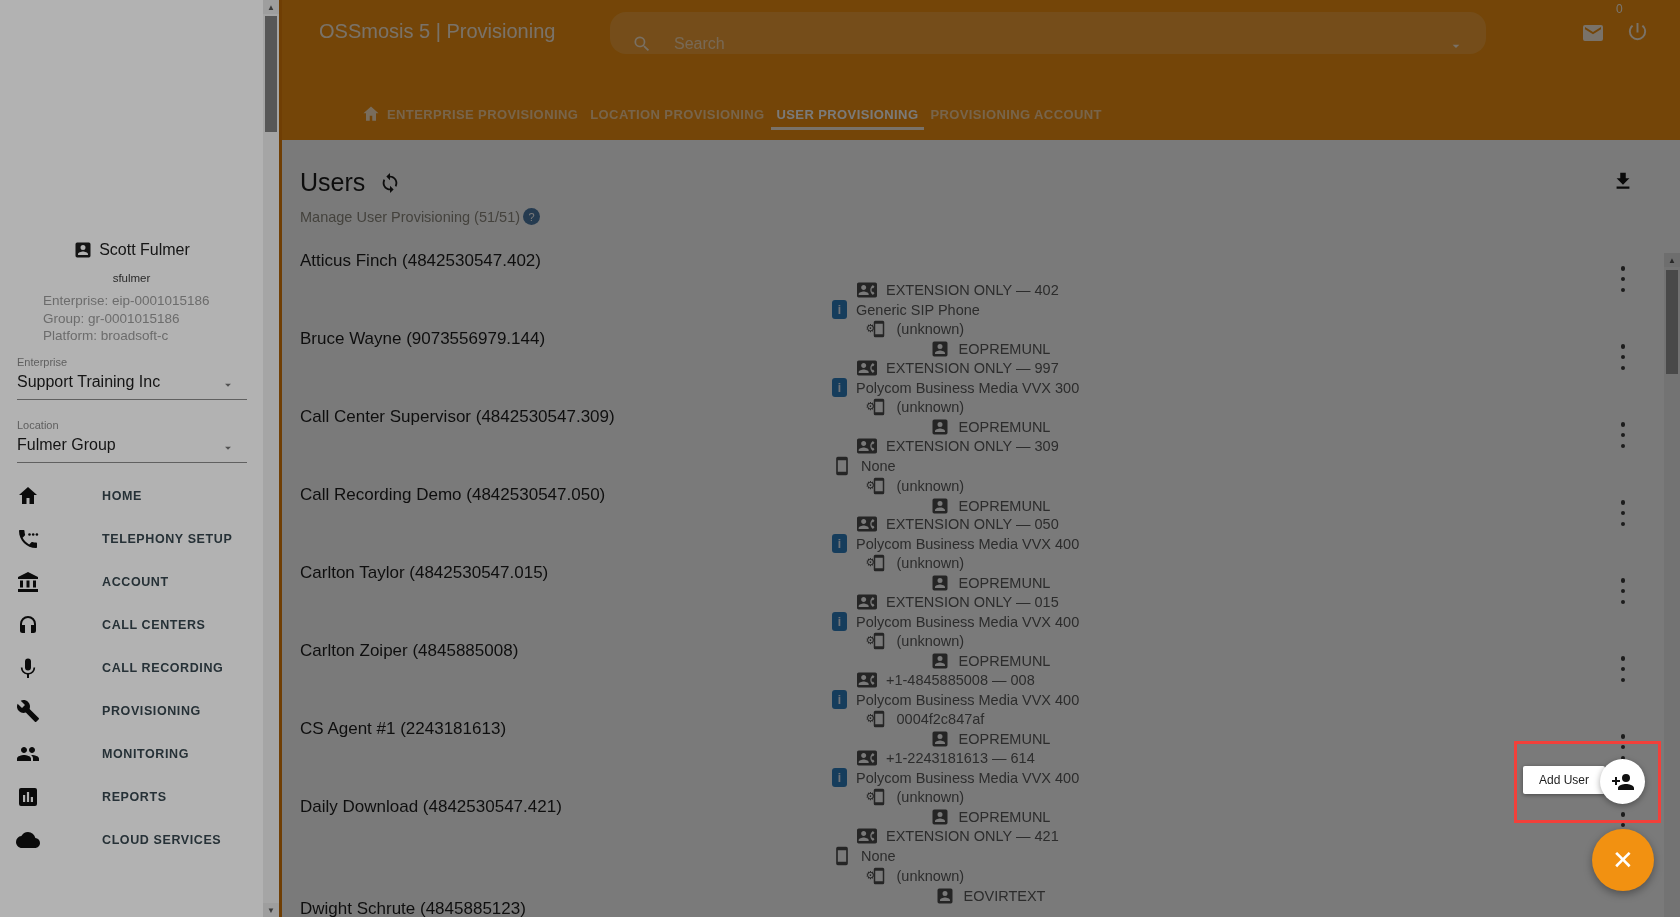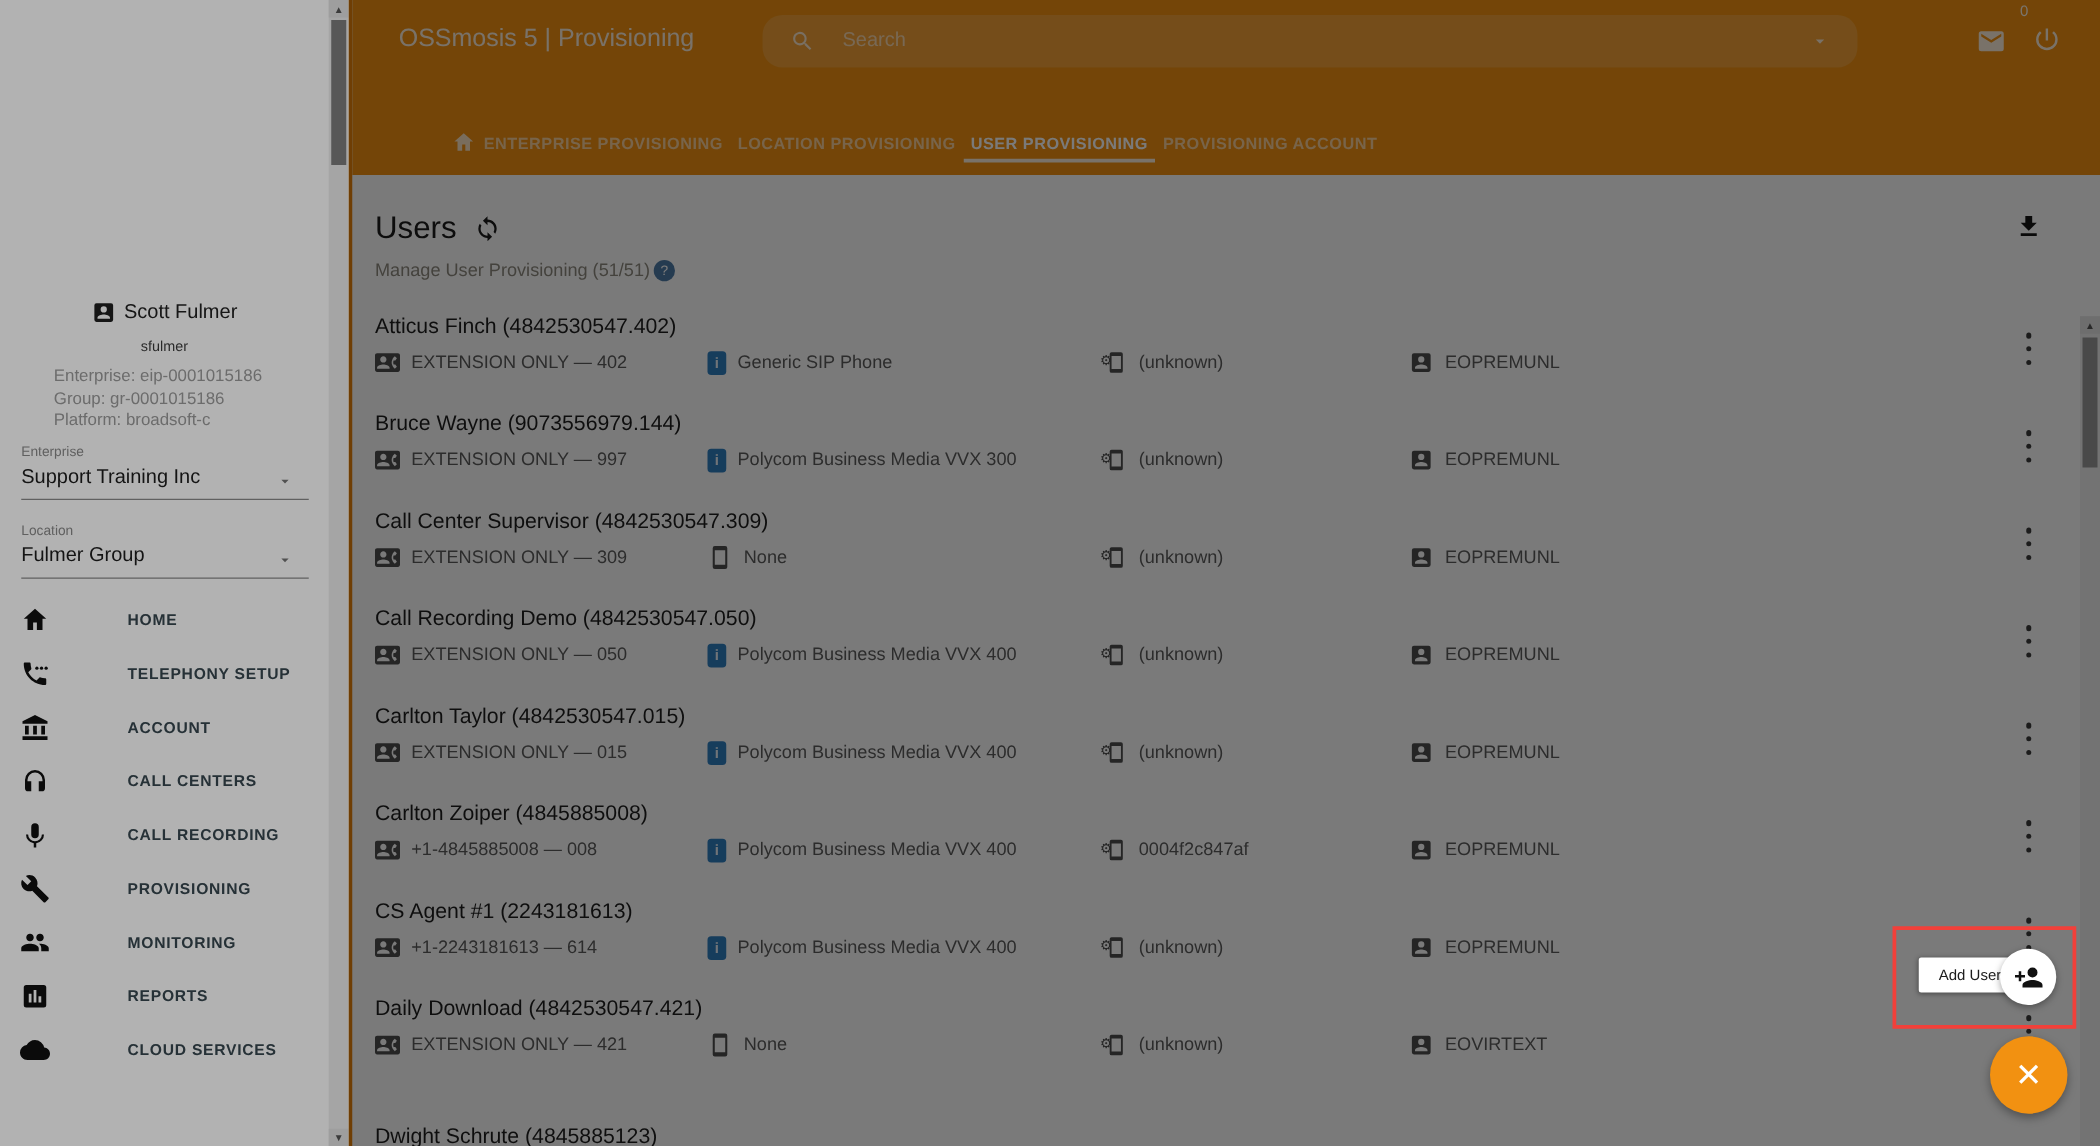--- a/index.html
+++ b/index.html
@@ -29,21 +29,21 @@
   .arrow{position:absolute;left:0;width:16px;height:14px;display:flex;align-items:center;justify-content:center;
          font-size:8px;color:#555;background:#e2e2e2;}
 
   
   .main{position:absolute;left:279px;top:0;width:1401px;height:917px;z-index:1;
         border-left:3px solid #e8820a;box-sizing:border-box;background:#fff;}
 
   .appbar{position:absolute;left:0;top:0;width:1398px;height:140px;background:#f29111;}
   .app-title{position:absolute;left:37px;top:20px;font-size:20px;color:rgba(255,255,255,.85);}
   .searchbar{position:absolute;left:328px;top:12px;width:876px;height:42px;border-radius:16px;
-             background:rgba(255,255,255,.16);display:flex;align-items:center;}
+             background:rgba(255,255,255,.16);display:flex;align-items:flex-end;}
   .searchbar svg.mag{width:20px;height:20px;color:rgba(255,255,255,.75);margin-left:22px;}
   .searchbar input{flex:1;background:transparent;border:none;outline:none;margin-left:20px;
                    font-size:16px;color:#fff;font-family:"Liberation Sans",sans-serif;}
   .searchbar input::placeholder{color:rgba(255,255,255,.6);}
   .searchbar .caret{width:16px;height:16px;color:rgba(255,255,255,.8);margin-right:22px;}
   .badge{position:absolute;left:1334px;top:2px;font-size:12px;color:rgba(255,255,255,.9);}
   .icon-btn{position:absolute;width:24px;height:24px;color:rgba(255,255,255,.85);cursor:pointer;}
   .tabs{position:absolute;left:0;top:95px;width:1398px;height:37px;display:flex;align-items:center;}
   .tabs .home{width:20px;height:20px;color:rgba(255,255,255,.75);margin-left:79px;cursor:pointer;}
   .tab{font-size:13px;font-weight:bold;letter-spacing:.4px;color:rgba(255,255,255,.58);
@@ -57,21 +57,21 @@
   .subtitle-row{position:absolute;left:18px;top:68px;display:flex;align-items:center;gap:3px;}
   .subtitle{font-size:14.5px;color:#8f8b80;}
   .help-dot{width:17px;height:17px;border-radius:50%;background:#4f7ca8;color:#fff;font-size:11px;
             display:flex;align-items:center;justify-content:center;cursor:pointer;}
   .dl-btn{position:absolute;right:46px;top:30px;width:22px;height:22px;color:#161616;cursor:pointer;}
 
   .rows{position:absolute;left:0;top:110px;width:1398px;}
   .user-row{position:relative;height:78px;padding-left:18px;box-sizing:border-box;}
   .user-row.partial{margin-top:24px;}
   .u-name{font-size:17px;color:#1f1f1f;padding-top:1px;}
-  .u-sub{display:flex;align-items:center;margin-top:9px;}
+  .u-sub{display:flex;align-items:center;margin-top:9px;flex-direction:column;}
   .cell{display:flex;align-items:center;gap:9px;font-size:14.5px;color:#5d5d5d;}
   .c1{width:266px;} .c2{width:316px;} .c3{width:245px;} .c4{flex:1;}
   .cell svg{width:20px;height:20px;color:#4f4f4f;flex:none;}
   .chip-info{width:15px;height:19px;border-radius:3px;background:#2f7fc1;color:#eaf2fa;
              font-size:12px;font-weight:bold;display:flex;align-items:center;justify-content:center;flex:none;}
   .ic-setcell{position:relative;width:20px;height:20px;flex:none;}
   .ic-setcell svg{position:absolute;left:2px;top:0;width:18px;height:20px;color:#4f4f4f;}
   .ic-setcell .gear{position:absolute;left:-2px;top:4px;font-size:11px;color:#4f4f4f;line-height:11px;}
   .dots{position:absolute;right:48px;top:16px;width:18px;height:26px;display:flex;flex-direction:column;
         align-items:center;justify-content:space-between;cursor:pointer;}
@@ -80,21 +80,21 @@
   
   .main-scroll{position:absolute;left:1382px;top:113px;width:16px;height:664px;background:#f1f1f1;}
   .main-scroll .thumb{position:absolute;left:2px;top:17px;width:12px;height:104px;background:#9a9a9a;}
 
   
   .dim-side{position:absolute;left:0;top:0;width:279px;height:917px;background:rgba(0,0,0,.30);z-index:50;}
   .dim-main{position:absolute;left:279px;top:0;width:1401px;height:917px;background:rgba(0,0,0,.52);z-index:50;}
   .hl-box{position:absolute;left:1514px;top:741px;width:141px;height:76px;border:3px solid #f2403a;z-index:60;}
   .tour-tip{position:absolute;left:1523px;top:766px;width:82px;height:28px;background:#fff;border-radius:2px;
             box-shadow:0 1px 4px rgba(0,0,0,.4);display:flex;align-items:center;justify-content:center;
-            font-size:12px;color:#1d1d1d;z-index:61;margin-left:12px;}
+            font-size:12px;color:#1d1d1d;z-index:61;}
   .fab-add{position:absolute;left:1600px;top:759px;width:45px;height:45px;border-radius:50%;background:#fff;
            box-shadow:0 2px 6px rgba(0,0,0,.35);display:flex;align-items:center;justify-content:center;
            z-index:61;cursor:pointer;}
   .fab-add svg{width:24px;height:24px;color:#111;}
   .fab-close{position:absolute;left:1592px;top:829px;width:62px;height:62px;border-radius:50%;background:#f29111;
              box-shadow:0 3px 8px rgba(0,0,0,.35);display:flex;align-items:center;justify-content:center;
              z-index:61;cursor:pointer;color:#fff;font-size:26px;line-height:26px;}
 </style>
 </head>
 <body>

